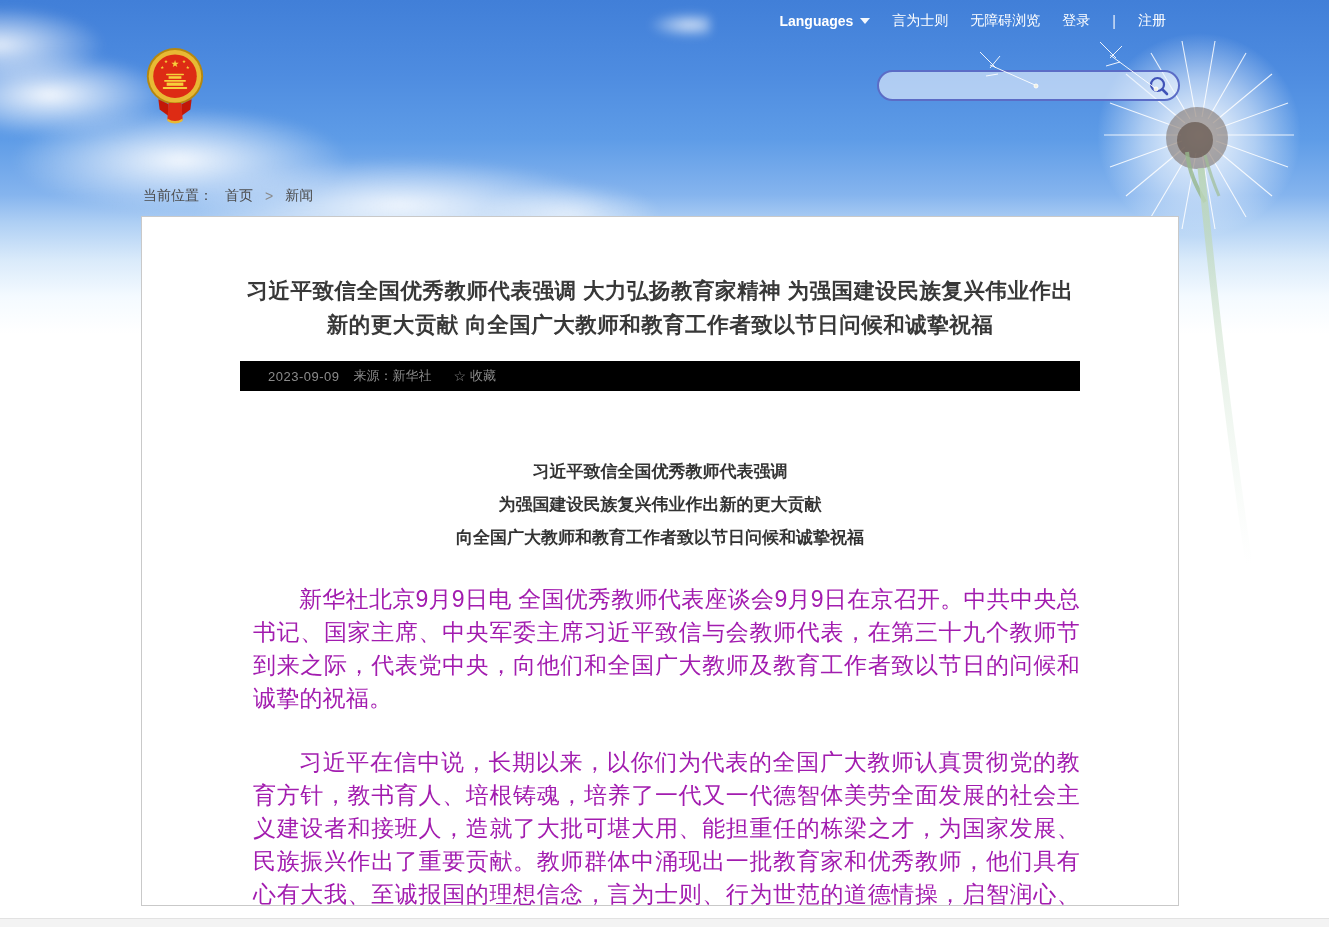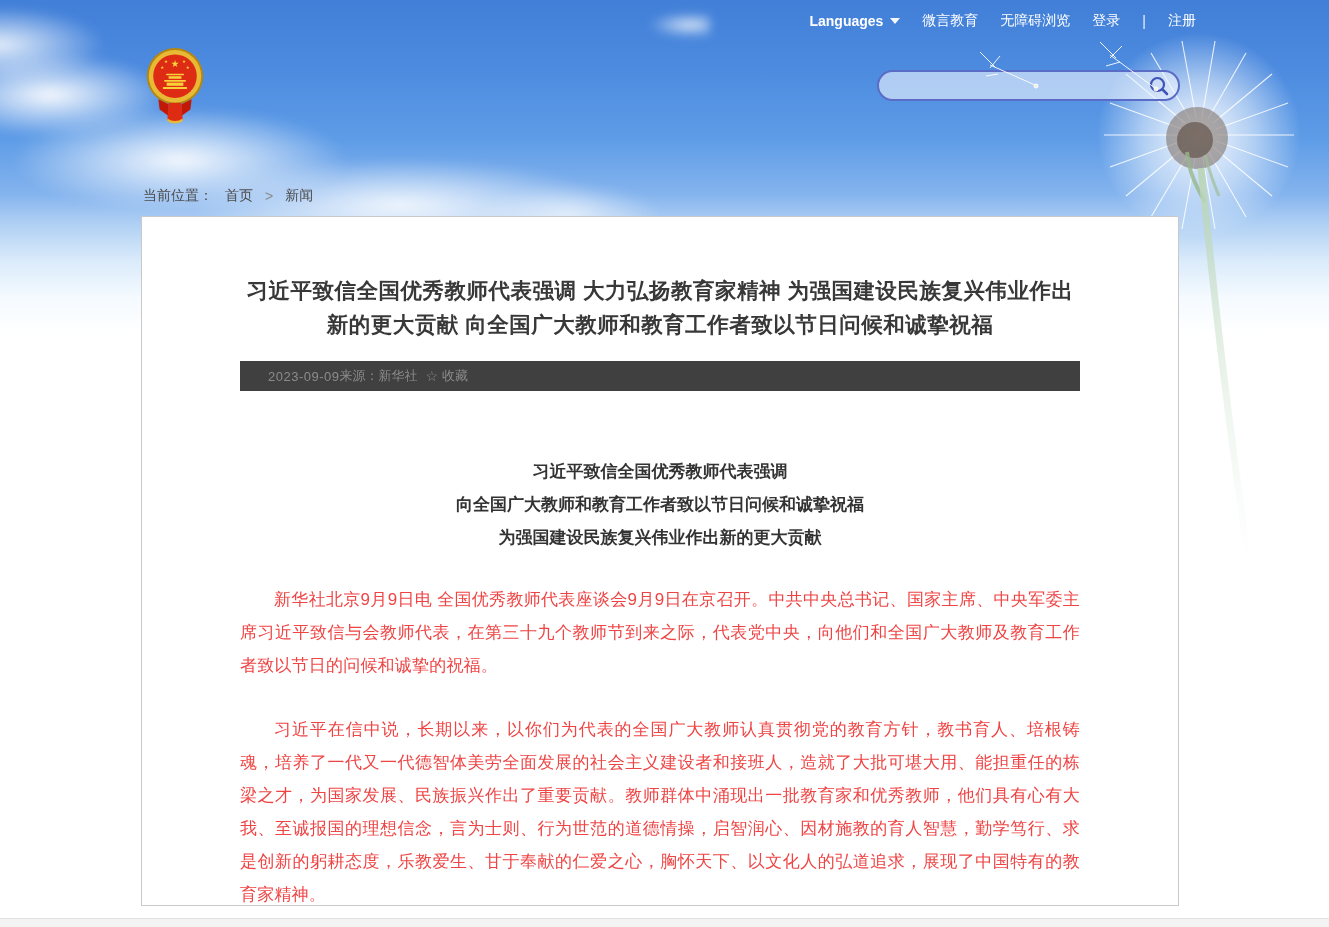--- a/index.html
+++ b/index.html
@@ -26,21 +26,21 @@
       radial-gradient(ellipse 290px 65px at 470px 205px, rgba(255,255,255,.85), rgba(255,255,255,0) 72%),
       radial-gradient(ellipse 150px 55px at 70px 45px,   rgba(255,255,255,.85), rgba(255,255,255,0) 70%),
       radial-gradient(ellipse 130px 45px at 640px 215px, rgba(255,255,255,.65), rgba(255,255,255,0) 70%),
       radial-gradient(ellipse 60px 18px at 760px 25px,   rgba(255,255,255,.8),  rgba(255,255,255,0) 70%);
   }
   .dandelion { position:absolute; right:0; top:0; z-index:1; pointer-events:none; }
   .seeds { position:absolute; left:930px; top:10px; z-index:4; pointer-events:none; }
 
   
   .topbar {
-    position:absolute; top:12px; right:133px; z-index:3;
+    position:absolute; top:12px; right:163px; z-index:3;
     display:flex; align-items:center; gap:22px;
     color:#fff; font-size:14px;
   }
   .topbar a, .topbar .lang { color:#fff; text-decoration:none; cursor:pointer; }
   .lang { display:flex; align-items:center; gap:7px; font-weight:bold; }
   .chev {
     width:0; height:0; display:inline-block;
     border-left:5px solid transparent; border-right:5px solid transparent;
     border-top:6px solid rgba(255,255,255,.95);
   }
@@ -91,33 +91,33 @@
     background:#fff; border:1px solid #c9c9c9;
     overflow:hidden;
   }
   .card-inner { width:840px; margin:0 auto; }
   .art-title {
     margin-top:57px;
     font-size:21.5px; line-height:34px; font-weight:bold;
     color:#383838; text-align:center; letter-spacing:.5px;
   }
   .meta-bar {
-    margin-top:19px; height:30px; background:#404040;
-    display:flex; align-items:center; 
+    margin-top:19px; height:30px; background:#000000;
+    display:flex; align-items:center; gap:14px;
     font-size:13px; color:#8b8b8b; padding-left:28px;
   }
   .meta-date { letter-spacing:.5px; }
   .fav { display:flex; align-items:center; gap:4px; margin-left:8px;
          background:transparent; border:none; color:#8b8b8b; font-size:13px; cursor:pointer; }
   .star { font-size:14px; line-height:1; }
   .headings { margin-top:64px; text-align:center; }
   .headings div { font-size:17px; font-weight:bold; color:#333; line-height:33px; }
   .body-text p {
-    margin-top:31px; font-size:17px; color:#ef4444; line-height:33px;
-    text-align:justify; text-indent:2em; letter-spacing:.2px;
+    margin-top:31px; font-size:23px; color:#a21caf; line-height:33px;
+    text-align:justify; text-indent:2em; letter-spacing:.2px;margin-left:13px;
   }
   .body-text p:first-of-type { margin-top:29px; }
 
   
   .footer-strip {
     position:absolute; left:0; bottom:0; width:1329px; height:9px; z-index:5;
     background:#f3f3f3; border-top:1px solid #e2e2e2;
   }
 </style>
 </head>
@@ -175,21 +175,21 @@
     <circle cx="106" cy="76" r="2" fill="rgba(250,245,220,.9)"></circle>
     <circle cx="226" cy="79" r="2" fill="rgba(250,245,220,.9)"></circle>
   </g>
 </svg>
 
 <nav class="topbar">
   <span class="lang">
     <span>Languages</span>
     <span class="chev"></span>
   </span>
-  <a>微言教育</a>
+  <a>言为士则</a>
   <a>无障碍浏览</a>
   <a>登录</a>
   <span class="tb-sep">|</span>
   <a>注册</a>
 </nav>
 
 <div class="logo-row">
   <svg class="emblem" viewBox="0 0 100 136">
     <circle cx="50" cy="48" r="44" fill="#b5870f"></circle>
     <circle cx="50" cy="48" r="41" fill="#e8b934"></circle>
@@ -244,22 +244,22 @@
         <span>来源：</span><span>新华社</span>
       </span>
       <button class="fav">
         <span class="star">☆</span>
         <span>收藏</span>
       </button>
     </div>
 
     <div class="headings">
       <div>习近平致信全国优秀教师代表强调</div>
+      <div>为强国建设民族复兴伟业作出新的更大贡献</div>
       <div>向全国广大教师和教育工作者致以节日问候和诚挚祝福</div>
-      <div>为强国建设民族复兴伟业作出新的更大贡献</div>
     </div>
 
     <div class="body-text">
       <p>新华社北京9月9日电 全国优秀教师代表座谈会9月9日在京召开。中共中央总书记、国家主席、中央军委主席习近平致信与会教师代表，在第三十九个教师节到来之际，代表党中央，向他们和全国广大教师及教育工作者致以节日的问候和诚挚的祝福。</p>
       <p>习近平在信中说，长期以来，以你们为代表的全国广大教师认真贯彻党的教育方针，教书育人、培根铸魂，培养了一代又一代德智体美劳全面发展的社会主义建设者和接班人，造就了大批可堪大用、能担重任的栋梁之才，为国家发展、民族振兴作出了重要贡献。教师群体中涌现出一批教育家和优秀教师，他们具有心有大我、至诚报国的理想信念，言为士则、行为世范的道德情操，启智润心、因材施教的育人智慧，勤学笃行、求是创新的躬耕态度，乐教爱生、甘于奉献的仁爱之心，胸怀天下、以文化人的弘道追求，展现了中国特有的教育家精神。</p>
     </div>
   </div>
 </div>
 
 <div class="footer-strip"></div>

